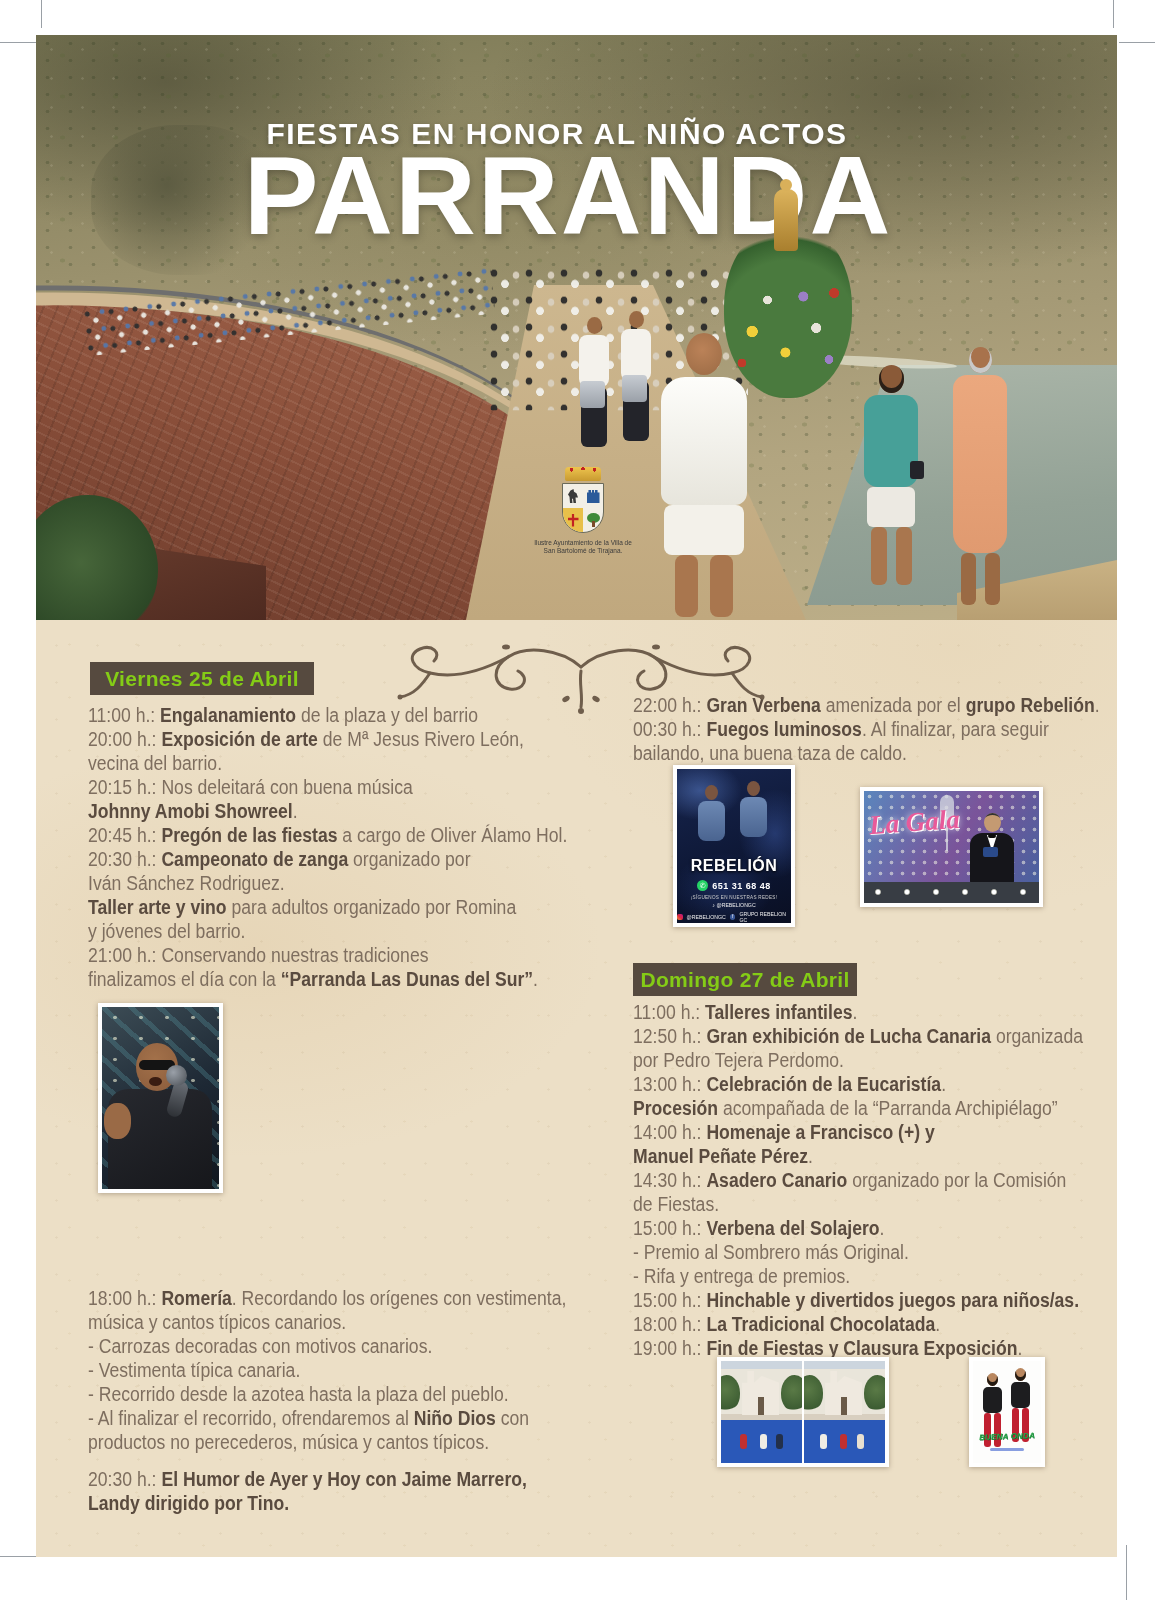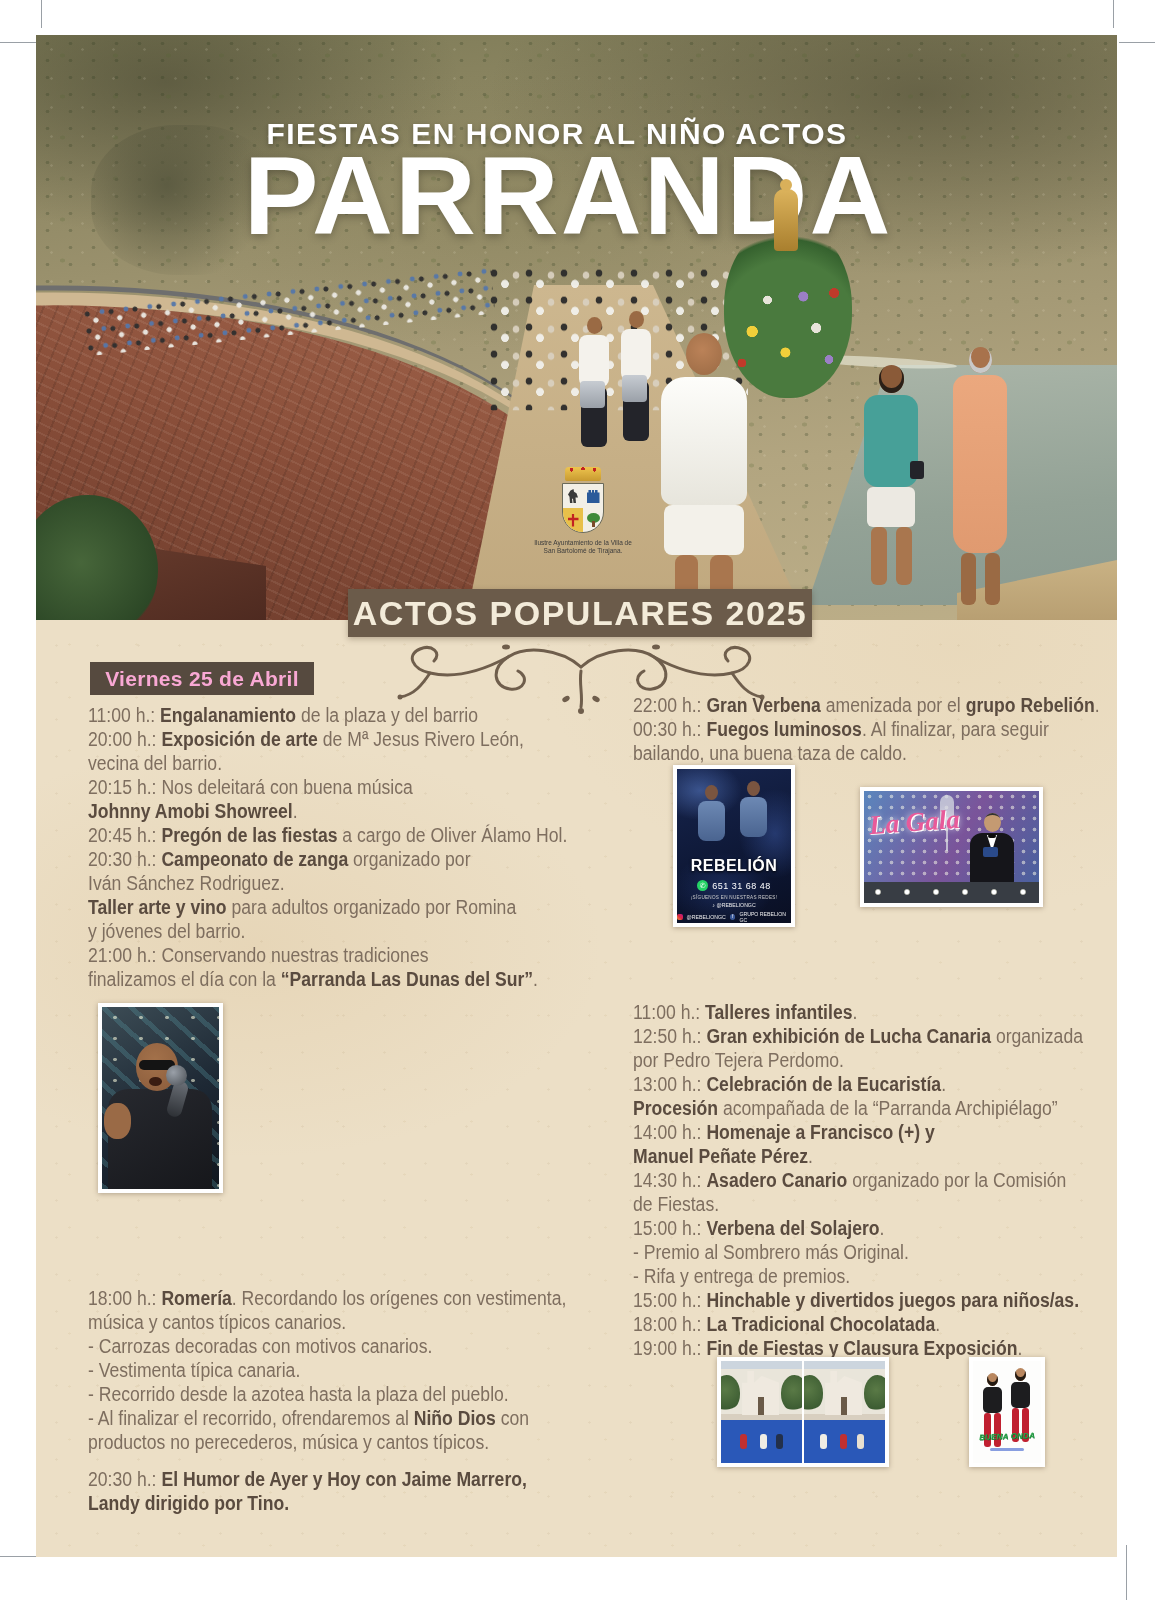--- a/index.html
+++ b/index.html
@@ -139,21 +139,21 @@
   .tree::before{content:"";position:absolute;left:0;top:0;width:13px;height:10px;border-radius:50%;background:#3f8a3a;}
   .tree::after{content:"";position:absolute;left:5px;top:8px;width:3px;height:6px;background:#7a4a2a;}
   .crest-cap{position:absolute;left:50%;transform:translateX(-50%);top:72px;width:140px;text-align:center;
       font-size:6.5px;line-height:8px;color:#3c3c3c;}
   
   .banner{position:absolute;left:312px;top:554px;width:464px;height:48px;background:var(--banner);z-index:7;
       color:#f3ebd9;font-weight:bold;font-size:34px;letter-spacing:1.5px;text-align:center;line-height:48px;
       box-shadow:0 2px 6px rgba(60,40,20,.3);}
   .flourish{position:absolute;left:350px;top:602px;width:390px;height:85px;z-index:6;}
   
-  .sec-h{position:absolute;width:224px;height:33px;background:var(--hdrbox);color:#f9a8d4;font-weight:bold;
+  .sec-h{position:absolute;width:224px;height:33px;background:var(--hdrbox);color:#84cc16;font-weight:bold;
       font-size:21px;line-height:33px;text-align:center;letter-spacing:.3px;}
   .lines{position:absolute;width:560px;transform:scaleX(.88);transform-origin:0 0;
       font-size:20px;line-height:24px;color:var(--body);}
   .line{white-space:nowrap;height:24px;}
   .line.spacer{height:13px;}
   .line .b{font-weight:bold;color:var(--bold);}
   
   .photo{position:absolute;background:#fff;padding:4px;box-shadow:0 1px 5px rgba(90,70,50,.4);}
   .ph{position:relative;width:100%;height:100%;overflow:hidden;}
   
@@ -190,21 +190,21 @@
       radial-gradient(ellipse 52px 64px at 86% 42%, rgba(85,125,225,.32), transparent 70%),
       radial-gradient(ellipse 72px 52px at 40% 78%, rgba(60,95,185,.28), transparent 70%),
       linear-gradient(160deg,#17254e,#0c1531 68%,#0a0f22);}
   .rb-f{position:absolute;top:16px;width:28px;height:58px;}
   .rb-f .hd{width:13px;height:15px;border-radius:50%;margin:0 auto;background:#7a5540;}
   .rb-f .tj{width:27px;height:40px;margin:1px auto 0;border-radius:8px;background:linear-gradient(#6d89b4,#4a6490);}
   .rb-title{position:absolute;top:88px;width:100%;text-align:center;color:#fff;font-weight:bold;font-size:16px;
       letter-spacing:.5px;text-shadow:0 1px 3px #000;}
   .rb-wa{position:absolute;top:111px;width:100%;display:flex;align-items:center;justify-content:center;gap:4px;}
   .rb-wa .wa{width:11px;height:11px;border-radius:50%;background:#25d366;color:#fff;font-size:7px;line-height:11px;text-align:center;}
-  .rb-wa .tel{color:#fff;font-weight:normal;font-size:9px;letter-spacing:.5px;}
+  .rb-wa .tel{color:#fff;font-weight:bold;font-size:9px;letter-spacing:.5px;}
   .rb-tag{position:absolute;top:126px;width:100%;text-align:center;color:#cfcfcf;font-size:4.6px;letter-spacing:.3px;}
   .rb-tt{position:absolute;top:133px;width:100%;text-align:center;color:#eee;font-size:5.2px;}
   .rb-soc{position:absolute;top:142px;width:100%;display:flex;justify-content:center;gap:4px;color:#eee;font-size:5.2px;align-items:center;}
   .rb-soc .ig{width:6px;height:6px;border-radius:2px;background:linear-gradient(45deg,#f09433,#dc2743,#bc1888);}
   .rb-soc .fb{width:6px;height:6px;border-radius:50%;background:#3b5998;color:#fff;font-size:4.5px;line-height:6px;text-align:center;}
   
   .lg{background:
       radial-gradient(rgba(255,255,235,.5) 1.5px, transparent 2.2px),
       linear-gradient(120deg,#5a86bd,#7a549a 52%,#44639f);
       background-size:11px 11px, auto;}
@@ -343,21 +343,20 @@
               <span class="tree"></span>
             </div>
         </div>
         <div class="crest-cap">
           <div>Ilustre Ayuntamiento de la Villa de</div>
           <div>San Bartolomé de Tirajana.</div>
         </div>
       </div>
     </div>
 
-    <div class="banner">ACTOS POPULARES 2025</div>
 
     <div class="flourish">
       <svg viewBox="0 0 390 85" width="390" height="85">
         <g stroke="#6f5e4c" stroke-width="3" fill="none" stroke-linecap="round">
           <path d="M195,30 C175,12 140,8 122,20 C104,32 108,50 124,52 C138,54 144,40 132,34"></path>
           <path d="M122,20 C96,34 70,42 44,36 C26,32 20,18 34,12 C46,7 56,16 48,24"></path>
           <path d="M44,36 C36,48 28,58 14,60"></path>
           <path d="M195,30 C215,12 250,8 268,20 C286,32 282,50 266,52 C252,54 246,40 258,34"></path>
           <path d="M268,20 C294,34 320,42 346,36 C364,32 370,18 356,12 C344,7 334,16 342,24"></path>
           <path d="M346,36 C354,48 362,58 376,60"></path>
@@ -451,20 +450,21 @@
         <div class="lg-sign">La Gala</div>
         <div class="lg-man">
           <div class="hd"></div>
             <div class="suit"></div>
             <div class="card"></div>
         </div>
         <div class="lg-lights"></div>
       </div>
     </div>
 
+    <div class="sec-h" style="left:597px;top:928px;">Domingo 27 de Abril</div>
     <div class="lines" style="left:597px;top:965px;">
         <div class="line"><span>11:00 h.: </span><span class="b">Talleres infantiles</span><span>.</span></div>
         <div class="line"><span>12:50 h.: </span><span class="b">Gran exhibición de Lucha Canaria</span><span> organizada</span></div>
         <div class="line"><span>por Pedro Tejera Perdomo.</span></div>
         <div class="line"><span>13:00 h.: </span><span class="b">Celebración de la Eucaristía</span><span>.</span></div>
         <div class="line"><span class="b">Procesión</span><span> acompañada de la “Parranda Archipiélago”</span></div>
         <div class="line"><span>14:00 h.: </span><span class="b">Homenaje a Francisco (+) y</span></div>
         <div class="line"><span class="b">Manuel Peñate Pérez</span><span>.</span></div>
         <div class="line"><span>14:30 h.: </span><span class="b">Asadero Canario</span><span> organizado por la Comisión</span></div>
         <div class="line"><span>de Fiestas.</span></div>

